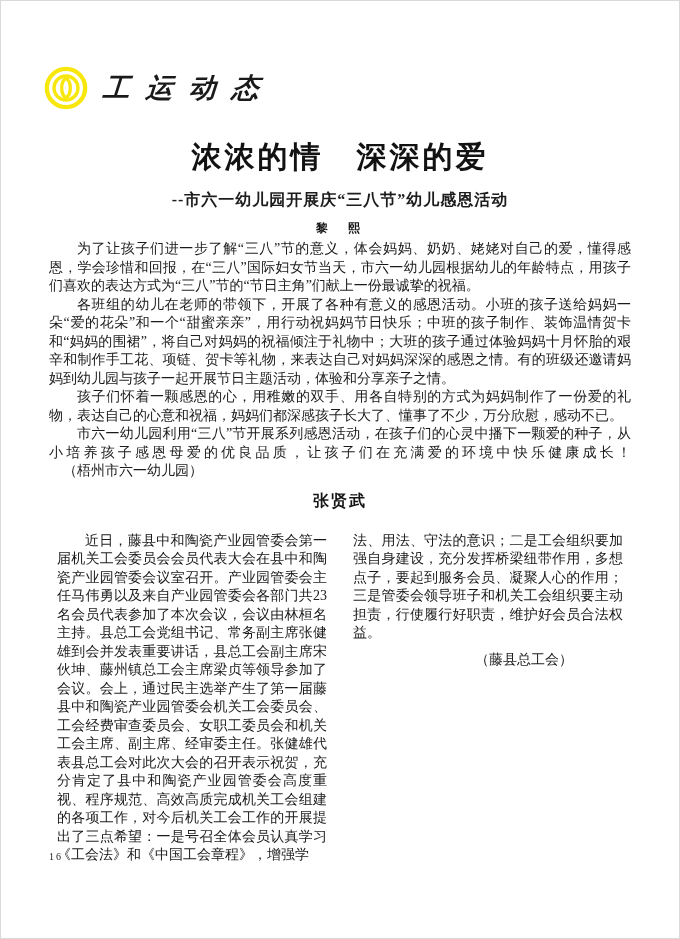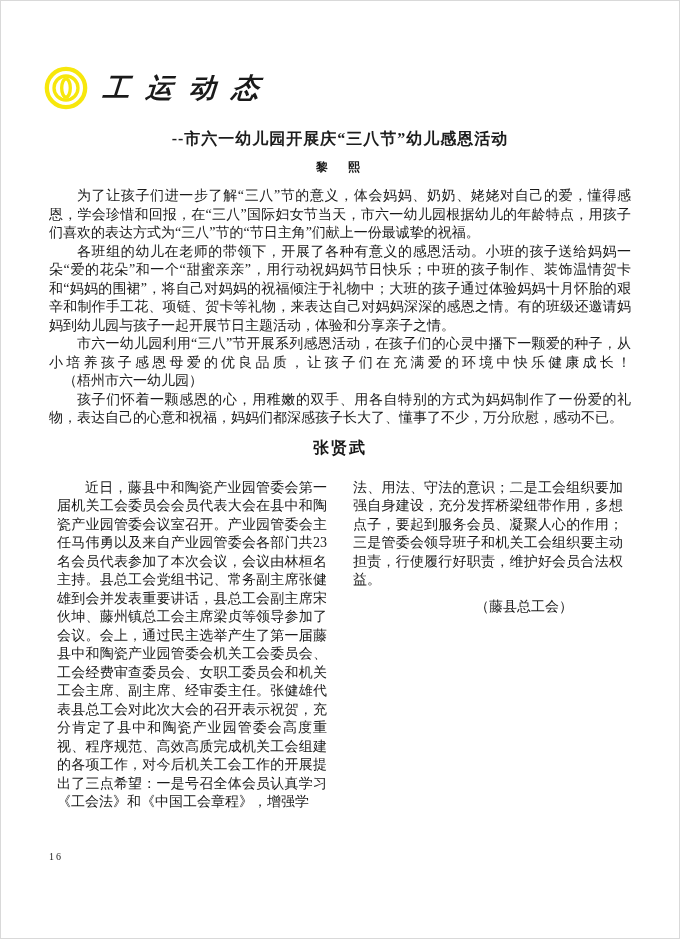--- a/index.html
+++ b/index.html
@@ -55,21 +55,21 @@
     letter-spacing: 1px;
     color: #1c1c1c;
   }
   .a1-author {
     margin-top: 9px;
     text-align: center;
     font-weight: 700;
     font-size: 12px;
     letter-spacing: 4px;
   }
-  .a1-body { margin-top: 11px; }
+  .a1-body { margin-top: 3px; }
   .para {
     font-size: 14px;
     line-height: 18.5px;
     text-align: justify;
     text-justify: inter-ideograph;
     text-indent: 2em;
     color: #1a1a1a;
   }
   .inline-attrib { margin-left: 1em; white-space: nowrap; }
 
@@ -128,27 +128,28 @@
         <svg viewBox="0 0 48 48" width="46" height="46" aria-hidden="true">
           <circle cx="24" cy="24" r="20" fill="none" stroke="#f7e70c" stroke-width="4.5"></circle>
           <circle cx="24" cy="24" r="12.5" fill="none" stroke="#f7e70c" stroke-width="3.5"></circle>
           <ellipse cx="24" cy="24" rx="4.5" ry="9.5" fill="none" stroke="#f7e70c" stroke-width="3.5"></ellipse>
         </svg>
       </span>
       <span class="masthead-title">工运动态</span>
     </div>
 
     <div class="article1">
+      <div class="a1-title">浓浓的情　深深的爱</div>
       <div class="a1-subtitle">--市六一幼儿园开展庆“三八节”幼儿感恩活动</div>
       <div class="a1-author">黎　熙</div>
       <div class="a1-body">
         <p class="para">为了让孩子们进一步了解“三八”节的意义，体会妈妈、奶奶、姥姥对自己的爱，懂得感恩，学会珍惜和回报，在“三八”国际妇女节当天，市六一幼儿园根据幼儿的年龄特点，用孩子们喜欢的表达方式为“三八”节的“节日主角”们献上一份最诚挚的祝福。</p>
         <p class="para">各班组的幼儿在老师的带领下，开展了各种有意义的感恩活动。小班的孩子送给妈妈一朵“爱的花朵”和一个“甜蜜亲亲”，用行动祝妈妈节日快乐；中班的孩子制作、装饰温情贺卡和“妈妈的围裙”，将自己对妈妈的祝福倾注于礼物中；大班的孩子通过体验妈妈十月怀胎的艰辛和制作手工花、项链、贺卡等礼物，来表达自己对妈妈深深的感恩之情。有的班级还邀请妈妈到幼儿园与孩子一起开展节日主题活动，体验和分享亲子之情。</p>
+        <p class="para">孩子们怀着一颗感恩的心，用稚嫩的双手、用各自特别的方式为妈妈制作了一份爱的礼物，表达自己的心意和祝福，妈妈们都深感孩子长大了、懂事了不少，万分欣慰，感动不已。</p>
         <p class="para"><span>市六一幼儿园利用“三八”节开展系列感恩活动，在孩子们的心灵中播下一颗爱的种子，从小培养孩子感恩母爱的优良品质，让孩子们在充满爱的环境中快乐健康成长！</span><span class="inline-attrib">（梧州市六一幼儿园）</span></p>
-        <p class="para">孩子们怀着一颗感恩的心，用稚嫩的双手、用各自特别的方式为妈妈制作了一份爱的礼物，表达自己的心意和祝福，妈妈们都深感孩子长大了、懂事了不少，万分欣慰，感动不已。</p>
       </div>
     </div>
 
     <div class="article2">
       <div class="a2-author">张贤武</div>
       <div class="columns">
         <div class="col">
           <p class="para">近日，藤县中和陶瓷产业园管委会第一届机关工会委员会会员代表大会在县中和陶瓷产业园管委会议室召开。产业园管委会主任马伟勇以及来自产业园管委会各部门共23名会员代表参加了本次会议，会议由林桓名主持。县总工会党组书记、常务副主席张健雄到会并发表重要讲话，县总工会副主席宋伙坤、藤州镇总工会主席梁贞等领导参加了会议。会上，通过民主选举产生了第一届藤县中和陶瓷产业园管委会机关工会委员会、工会经费审查委员会、女职工委员会和机关工会主席、副主席、经审委主任。张健雄代表县总工会对此次大会的召开表示祝贺，充分肯定了县中和陶瓷产业园管委会高度重视、程序规范、高效高质完成机关工会组建的各项工作，对今后机关工会工作的开展提出了三点希望：一是号召全体会员认真学习《工会法》和《中国工会章程》，增强学</p>
         </div>
         <div class="col">

